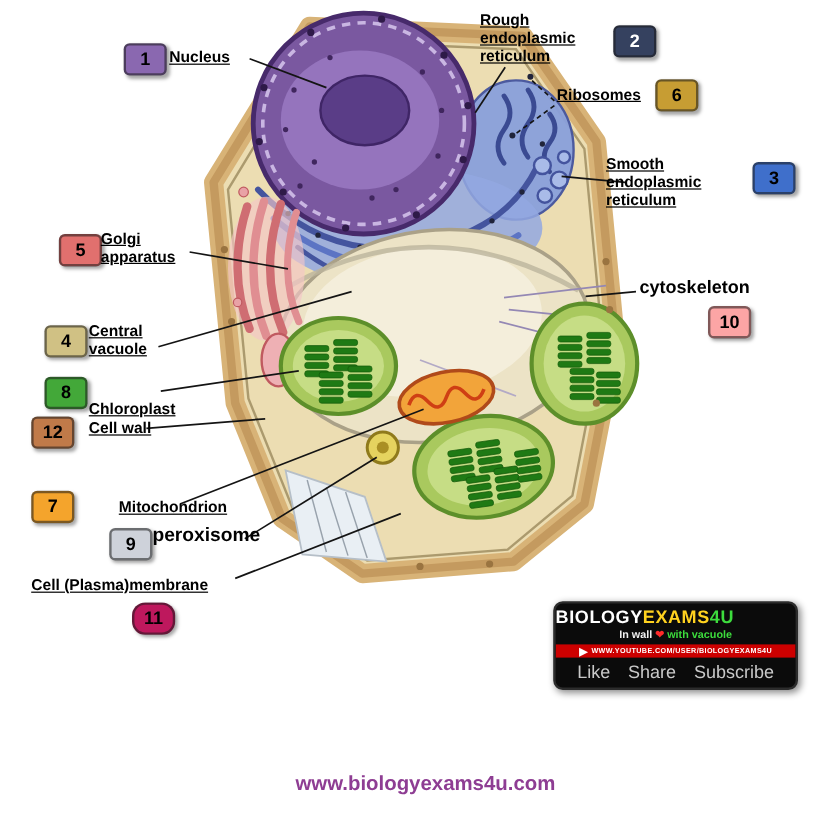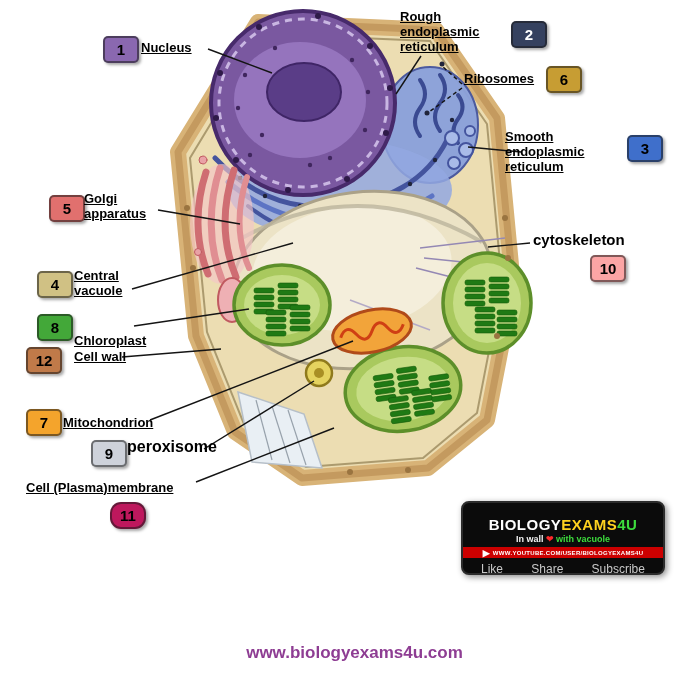--- a/index.html
+++ b/index.html
@@ -37,31 +37,31 @@
   .website {
     position:absolute; left:12px; top:643px; width:685px; text-align:center;
     font-size:17px; font-weight:bold; color:#8e3d93;
   }
 
   .logo {
     position:absolute; left:461px; top:501px; width:200px; height:70px;
     background:#0b0b0b; border:2px solid #2c2c2c; border-radius:8px;
     box-shadow:2px 2px 6px rgba(0,0,0,.45); overflow:hidden;
   }
-  .logo-brand { text-align:center; font-weight:bold; font-size:15px; margin-top:13px; letter-spacing:.5px; }
+  .logo-brand { text-align:left; font-weight:bold; font-size:15px; margin-top:3px; letter-spacing:.5px; }
   .logo-tagline { text-align:center; font-size:9px; margin-top:1px; font-weight:bold; }
   .logo-strip {
     margin-top:3px; height:11px; background:#cc0000;
     display:flex; align-items:center; justify-content:center;
     font-size:6px; color:#ffffff; font-weight:bold; letter-spacing:.3px;
   }
   .logo-strip .arrow { color:#ffffff; font-size:9px; margin-right:3px; }
   .logo-actions {
     display:flex; justify-content:space-between; padding:4px 18px 0 18px;
-    font-size:12px; color:#c9c9c9;
+    font-size:15px; color:#c9c9c9;
   }
   .logo-actions span { cursor:pointer; }
   .grana { fill:#1f7a14; stroke:#145a0a; stroke-width:.6; }
 </style>
 </head>
 <body>
 
 <div class="page">
   <div class="diagram">
 
@@ -261,21 +261,21 @@
     <div class="num-box" style="left: 37px; top: 271px; background-color: rgb(208, 193, 132); color: rgb(0, 0, 0);">4</div>
     <div class="lbl u" style="left:74px;top:269px;width:72px;">Central vacuole</div>
 
     <div class="num-box" style="left: 37px; top: 314px; background-color: rgb(67, 168, 57); color: rgb(0, 0, 0);">8</div>
     <div class="lbl u" style="left:74px;top:318px;margin-top:16px;">Chloroplast</div>
 
     <div class="num-box" style="left: 26px; top: 347px; background-color: rgb(192, 122, 73); color: rgb(0, 0, 0);">12</div>
     <div class="lbl u" style="left:74px;top:350px;">Cell wall</div>
 
     <div class="num-box" style="left: 26px; top: 409px; background-color: rgb(244, 164, 44); color: rgb(0, 0, 0);">7</div>
-    <div class="lbl u" style="left:63px;top:416px;">Mitochondrion</div>
+    <div class="lbl u" style="left:63px;top:416px;padding-left:36px;">Mitochondrion</div>
 
     <div class="num-box" style="left: 91px; top: 440px; background-color: rgb(206, 210, 218); color: rgb(0, 0, 0);">9</div>
     <div class="lbl big" style="left:127px;top:438px;">peroxisome</div>
 
     <div class="lbl u" style="left:26px;top:481px;">Cell (Plasma)membrane</div>
     <div class="num-box" style="left: 110px; top: 502px; background-color: #be185d; color: rgb(0, 0, 0); border-radius: 11px;">11</div>
 
     <div class="logo">
       <div class="logo-brand">
         <span style="color: rgb(255, 255, 255);">BIOLOGY</span><span style="color: rgb(255, 210, 31);">EXAMS</span><span style="color: rgb(61, 220, 61);">4U</span>

